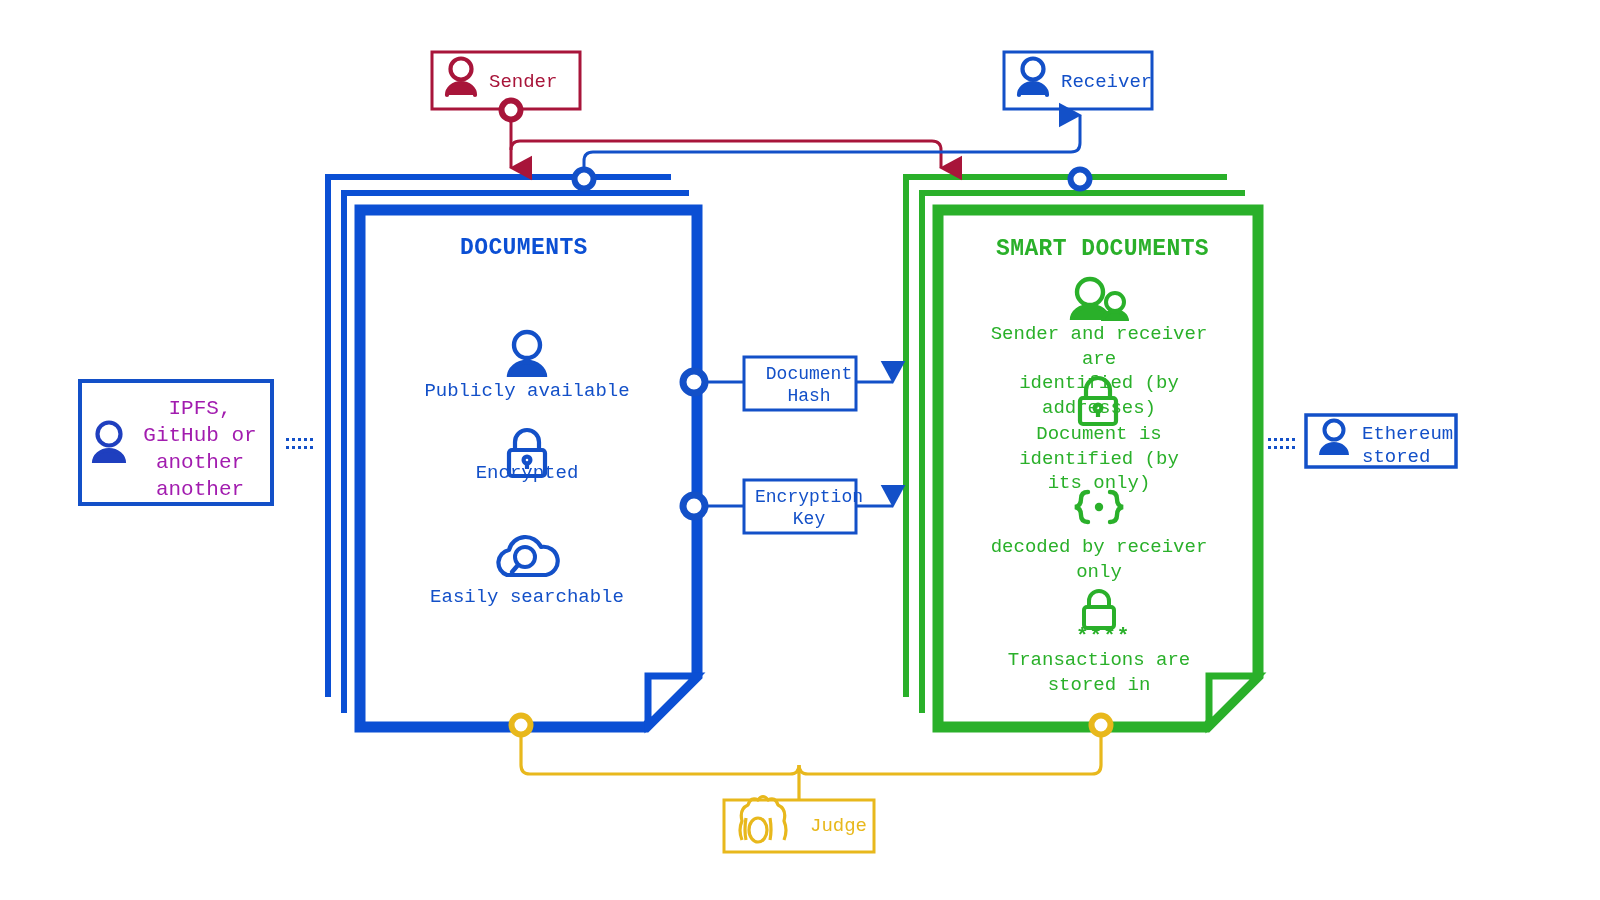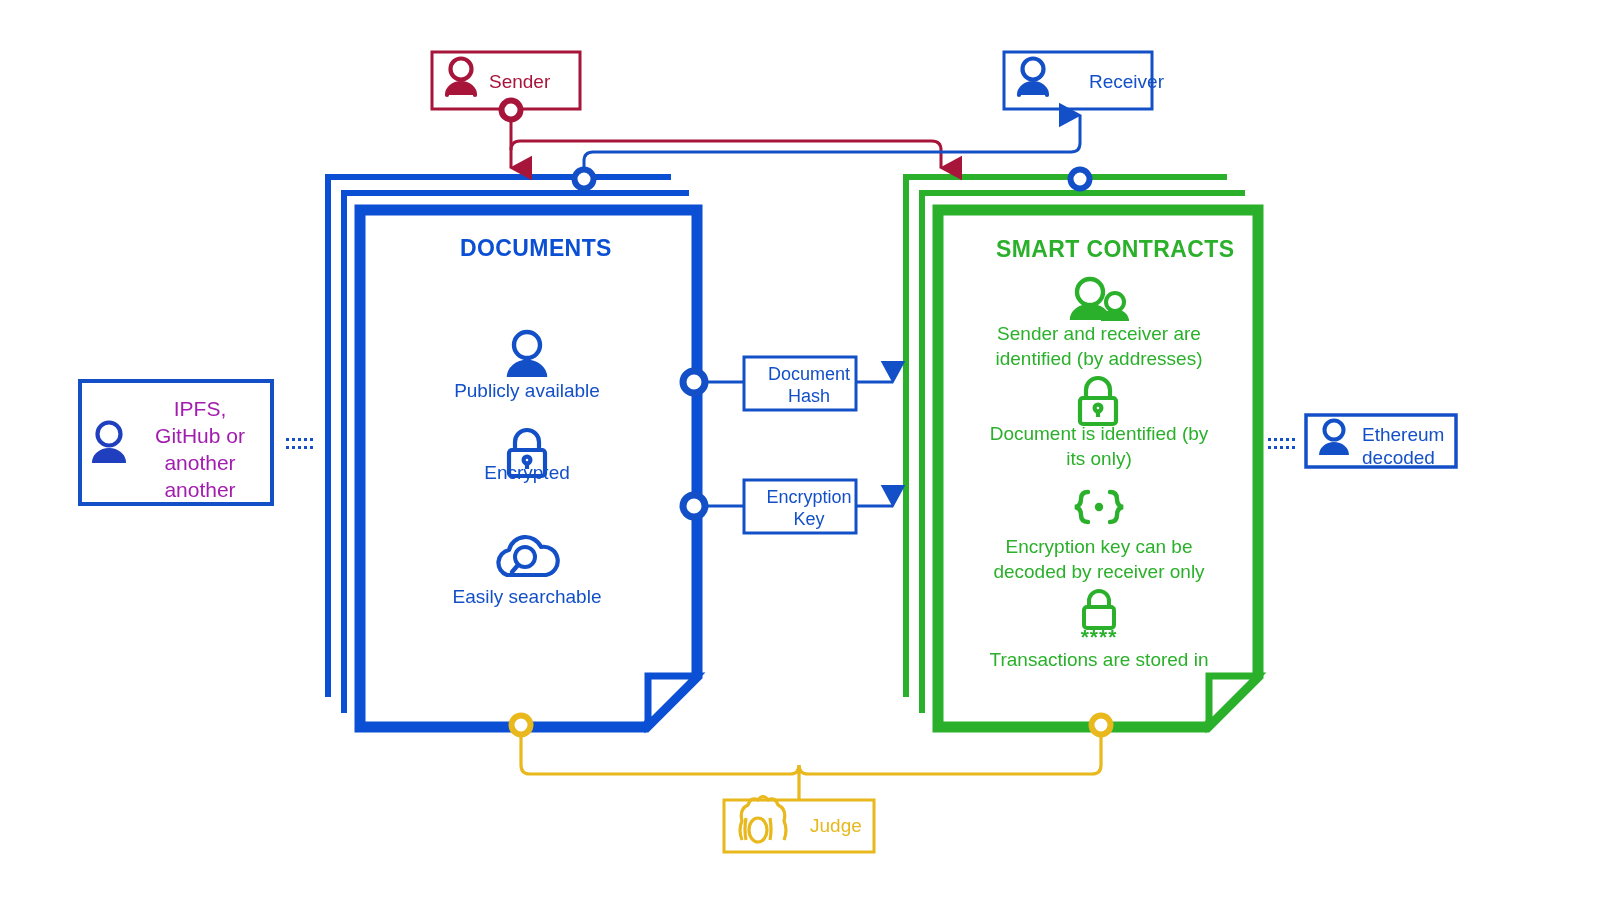--- a/index.html
+++ b/index.html
@@ -1,29 +1,29 @@
 <!DOCTYPE html>
 <html><head>
 <meta charset="utf-8">
 <style>
   html,body{margin:0;padding:0;background:#ffffff;}
   body{
     width:1600px;height:900px;
     font-family:"Liberation Sans", sans-serif;
     position:relative;overflow:hidden;
   }
-  #stage{position:absolute;left:0;top:0;width:1328px;height:900px;}
+  #stage{position:absolute;left:0;top:0;width:1328px;height:900px;font-family:Liberation Mono, monospace;}
   svg#canvas{position:absolute;left:0;top:0;width:1600px;height:900px;}
 
   
   .lbl{position:absolute;white-space:nowrap;line-height:1.18;}
   .lbl.wrap{white-space:normal;text-align:center;}
 
   .t-sender{color:#a8153a;font-size:19px;}
-  .t-receiver{color:#1350c8;font-size:19px;margin-left:28px;}
+  .t-receiver{color:#1350c8;font-size:19px;}
   .t-ipfs{color:#a21caf;font-size:21px;text-align:center;line-height:1.28;}
   .t-miners{color:#1350c8;font-size:19px;line-height:1.22;}
   .t-judge{color:#e8b81c;font-size:19px;}
 
   .panel-title-blue{color:#0b4fd4;font-size:23px;font-weight:bold;letter-spacing:.4px;}
   .panel-title-green{color:#2ab02a;font-size:23px;font-weight:bold;letter-spacing:.4px;}
 
   .feat-blue{color:#1350c8;font-size:19px;text-align:center;}
   .feat-green{color:#2ab02a;font-size:19px;text-align:center;line-height:1.3;}
 
@@ -219,45 +219,44 @@
 
 <div class="lbl t-ipfs wrap" style="left:138px;top:396px;width:124px;">
   <div>IPFS,</div>
   <div>GitHub or</div>
   <div>another</div>
   <div>another</div>
 </div>
 
 <div class="lbl t-miners" style="left:1362px;top:423px;">
   <div>Ethereum</div>
-  <div>decoded</div>
+  <div>stored</div>
 </div>
 
 <div class="lbl t-judge" style="left:802px;top:815px;padding-left:8px;">Judge</div>
 
 <div class="lbl panel-title-blue" style="left:460px;top:235px;">DOCUMENTS</div>
 
 <div class="lbl feat-blue wrap" style="left:407px;top:380px;width:240px;">Publicly available</div>
 <div class="lbl feat-blue wrap" style="left:407px;top:462px;width:240px;">Encrypted</div>
 <div class="lbl feat-blue wrap" style="left:407px;top:586px;width:240px;">Easily searchable</div>
 
-<div class="lbl panel-title-green" style="left:996px;top:236px;">SMART CONTRACTS</div>
+<div class="lbl panel-title-green" style="left:996px;top:236px;">SMART DOCUMENTS</div>
 
 <div class="lbl feat-green wrap" style="left:975px;top:322px;width:248px;">
   <div>Sender and receiver are</div>
   <div>identified (by addresses)</div>
 </div>
 
 <div class="lbl feat-green wrap" style="left:975px;top:422px;width:248px;">
   <div>Document is identified (by</div>
   <div>its only)</div>
 </div>
 
 <div class="lbl feat-green wrap" style="left:975px;top:535px;width:248px;">
-  <div>Encryption key can be</div>
   <div>decoded by receiver only</div>
 </div>
 
 <div style="position:absolute;left:1076px;top:626px;width:46px;text-align:center;color:#2ab02a;font-size:21px;font-weight:bold;letter-spacing:1px;line-height:1;">****</div>
 
 <div class="lbl feat-green wrap" style="left:975px;top:648px;width:248px;">
   <div>Transactions are stored in</div>
 </div>
 
 <div class="lbl chip-txt" style="left:744px;top:364px;width:112px;">

